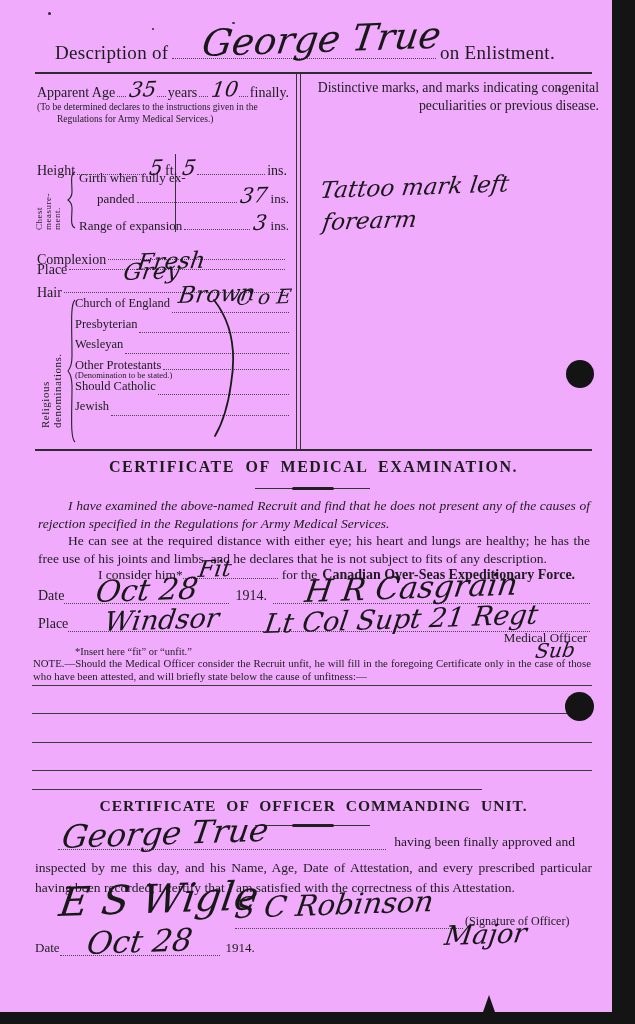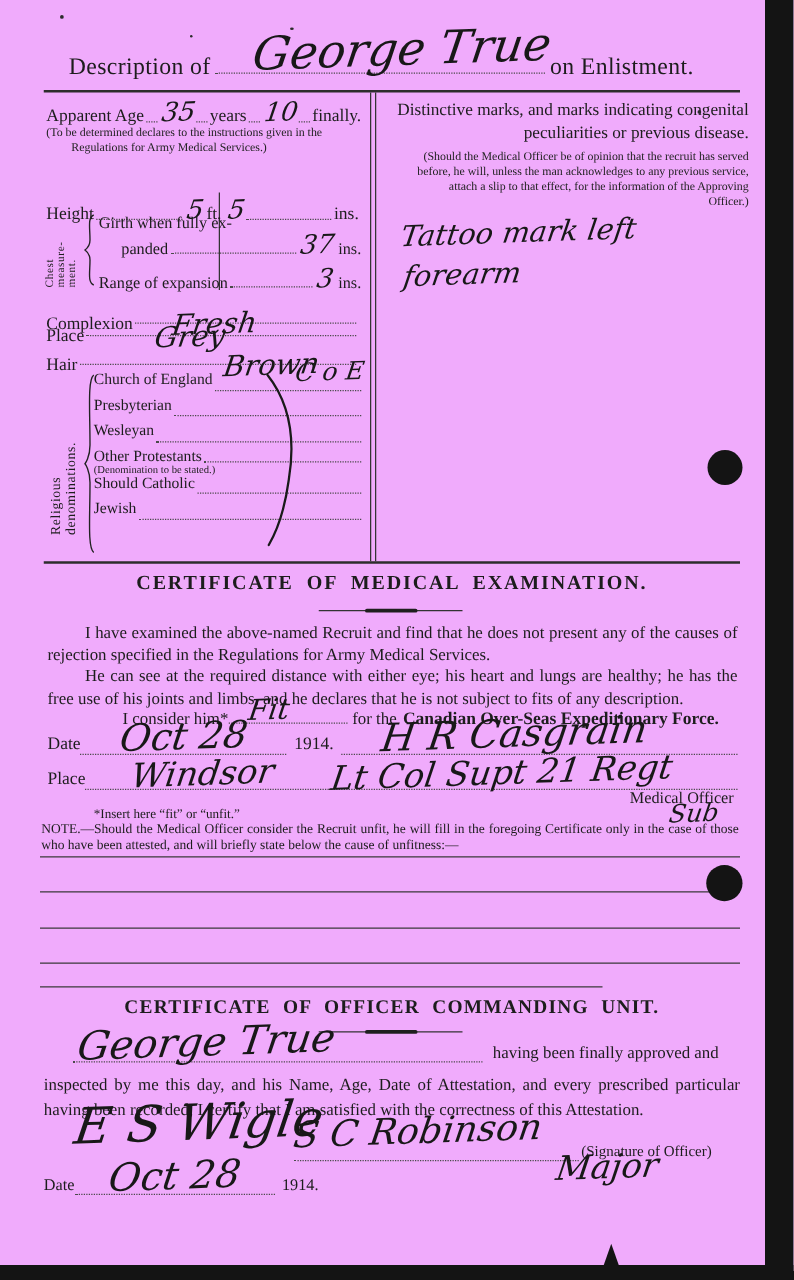--- a/index.html
+++ b/index.html
@@ -242,32 +242,31 @@
           </div>
         </div>
         <svg class="abs" style="left:175px; top:0px;" width="28" height="142" viewBox="0 0 28 142">
           <path d="M4,4 C23,28 26,58 21,88 C18,110 12,128 5,140" fill="none" stroke="#1a1a1a" stroke-width="1.8" stroke-linecap="round"></path>
         </svg>
       </div>
     </div>
 
     <div class="rcol">
       <div class="marks-head">Distinctive marks, and marks indicating congenital peculiarities or previous disease.</div>
-      <div class="small-note marks-note">(Should the Medical Officer be of opinion that the recruit has served before, he will, unless the man acknowledges to any previous service, attach a slip to that effect, for the information of the Approving Officer.)</div>
       <span class="hw marks-hw1">Tattoo mark left</span>
       <span class="hw marks-hw2">forearm</span>
     </div>
   </div>
 
   <div class="abs rule" style="top:449px; left:35px; width:557px; height:2px;"></div>
 
   <div class="abs cert-title med-title">CERTIFICATE OF MEDICAL EXAMINATION.</div>
   <div class="ornament" style="top:486px; left:255px; width:115px;"></div>
 
-  <div class="abs para" style="top:497px;">I have examined the above-named Recruit and find that he does not present any of the causes of rejection specified in the Regulations for Army Medical Services.</div>
+  <div class="abs para" style="top:497px;font-style:italic;">I have examined the above-named Recruit and find that he does not present any of the causes of rejection specified in the Regulations for Army Medical Services.</div>
   <div class="abs para" style="top:532px;">He can see at the required distance with either eye; his heart and lungs are healthy; he has the free use of his joints and limbs, and he declares that he is not subject to fits of any description.</div>
 
   <div class="abs row consider">
     <span style="text-indent:30px; padding-left:30px;">I consider him*</span>
     <span class="slot">
       <span class="hw">Fit</span>
     </span>
     <span style="padding-left:4px;">for the</span>
     <span class="force">Canadian Over-Seas Expeditionary Force.</span>
   </div>

